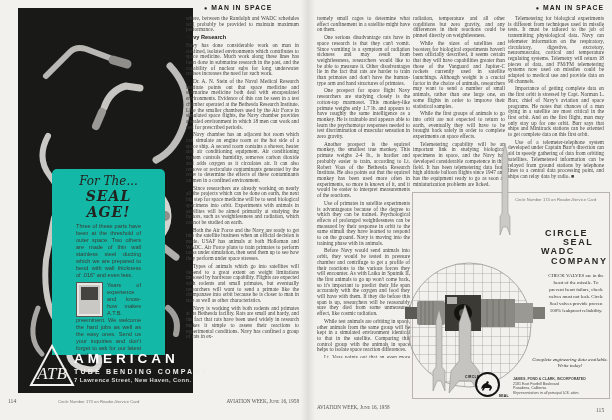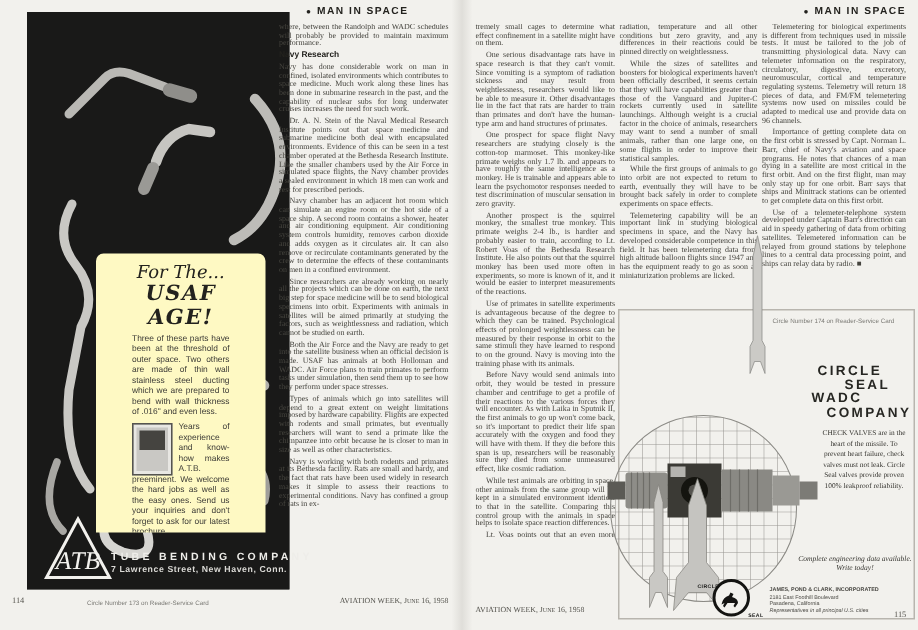--- a/index.html
+++ b/index.html
@@ -3,21 +3,21 @@
 <meta charset="utf-8">
 <style>
   html,body{margin:0;padding:0;background:#e9e8e4;}
   #canvas{position:relative;width:612px;height:420px;background:#f2f1ed;overflow:hidden;
           font-family:"Liberation Serif",serif;color:#46453f;}
   .abs{position:absolute;}
   .blurry{filter:blur(0.2px);}
 
   
   #atb-ad{left:18px;top:8px;width:175px;height:385px;background:#191918;}
-  #atb-panel{position:absolute;left:46px;top:161px;width:113px;height:186px;background:#fef9c3;
+  #atb-panel{position:absolute;left:34px;top:161px;width:113px;height:186px;background:#14b8a6;
              border-radius:5px 5px 0 0;padding:5px 24px;box-sizing:border-box;overflow:hidden;}
   .atb-h1{font:italic 12px "DejaVu Serif",serif;text-align:center;color:#23221e;}
   .atb-h2{font:italic bold 14px "DejaVu Serif",serif;letter-spacing:1px;text-align:center;
           color:#23221e;margin-bottom:3px;}
   .atb-body{font:5.6px/7px "Liberation Sans",sans-serif;color:#3c3b36;text-align:justify;margin:3px 0 0;}
   #brochure{float:left;width:25px;height:33px;margin:3px 4px 0 0;background:#c9c8c4;
             border:1px solid #55544f;box-shadow:inset 0 0 0 2px #e8e7e3;}
   #brochure .cover{margin:4px;height:13px;background:#454440;}
   #atb-brand{position:absolute;left:56px;bottom:10px;color:#fff;}
   .atb-name{font:bold 13.5px "Liberation Sans",sans-serif;letter-spacing:4px;white-space:nowrap;}
@@ -49,21 +49,21 @@
   #rs-left{left:58px;top:399px;}
   #mag-left{left:186px;top:398px;width:113px;text-align:right;}
   #mag-right{left:317px;top:404px;}
   #pn-right{left:596px;top:407px;}
 
   
   #gutter{left:301px;top:0;width:14px;height:420px;
           background:linear-gradient(90deg,rgba(0,0,0,0) 0%,rgba(60,55,45,.10) 50%,rgba(0,0,0,0) 100%);}
 
   
-  #cs-ad{left:412px;top:206px;width:196px;height:205px;border:0.6px solid #b8b5ae;text-decoration:underline;}
+  #cs-ad{left:412px;top:192px;width:196px;height:205px;border:0.6px solid #b8b5ae;text-decoration:underline;}
   #cs-rs{position:absolute;left:102px;top:4px;width:88px;}
   #cs-rocket-tall{position:absolute;left:84px;top:-50px;}
   #cs-headline{position:absolute;left:128px;top:36px;font-family:"Liberation Sans",sans-serif;
                font-weight:bold;font-size:9px;line-height:9.2px;letter-spacing:1.6px;color:#262622;}
   #cs-headline div:nth-child(1){padding-left:4px;}
   #cs-headline div:nth-child(2){padding-left:22px;}
   #cs-headline div:nth-child(3){padding-left:0;}
   #cs-headline div:nth-child(4){padding-left:10px;}
   #cs-body{position:absolute;left:134px;top:80px;width:58px;text-align:center;
            font-size:4.9px;line-height:6.9px;color:#35342f;}
@@ -111,34 +111,35 @@
           <circle cx="147" cy="208" r="5"></circle>
         <circle cx="120" cy="235" r="5"></circle>
           <circle cx="93" cy="208" r="5"></circle>
         <circle cx="140" cy="186" r="4" fill="#777672"></circle>
           <circle cx="101" cy="231" r="4" fill="#777672"></circle>
       </g>
     </svg>
 
     <div id="atb-panel">
       <div class="atb-h1">For The...</div>
-      <div class="atb-h2">USAF AGE!</div>
+      <div class="atb-h2">SEAL AGE!</div>
       <p class="atb-body blurry">Three of these parts have been at the threshold of outer space. Two others are made of thin wall stainless steel ducting which we are prepared to bend with wall thickness of .016" and even less.</p>
       <div id="brochure">
           <div class="cover"></div>
         </div>
       <p class="atb-body blurry">Years of experience and know-how makes A.T.B. preeminent. We welcome the hard jobs as well as the easy ones. Send us your inquiries and don't forget to ask for our latest brochure.</p>
     </div>
 
     <svg id="atb-logo" width="46" height="44" viewBox="0 0 46 44">
       <polygon points="23,2 44,41 2,41" fill="none" stroke="#f2f1ed" stroke-width="2"></polygon>
       <text x="23" y="35" font-family="Liberation Serif, serif" font-style="italic" font-size="17" fill="#f2f1ed" text-anchor="middle">ATB</text>
     </svg>
 
     <div id="atb-brand">
+      <div class="atb-name">AMERICAN</div>
       <div class="atb-sub">TUBE BENDING COMPANY</div>
       <div class="atb-addr">7 Lawrence Street, New Haven, Conn.</div>
     </div>
   </div>
 
   <div id="left-col-head" class="abs sec-head">
     <span class="bullet">●</span><span>MAN IN SPACE</span>
   </div>
 
   <div id="left-col" class="abs col blurry">

